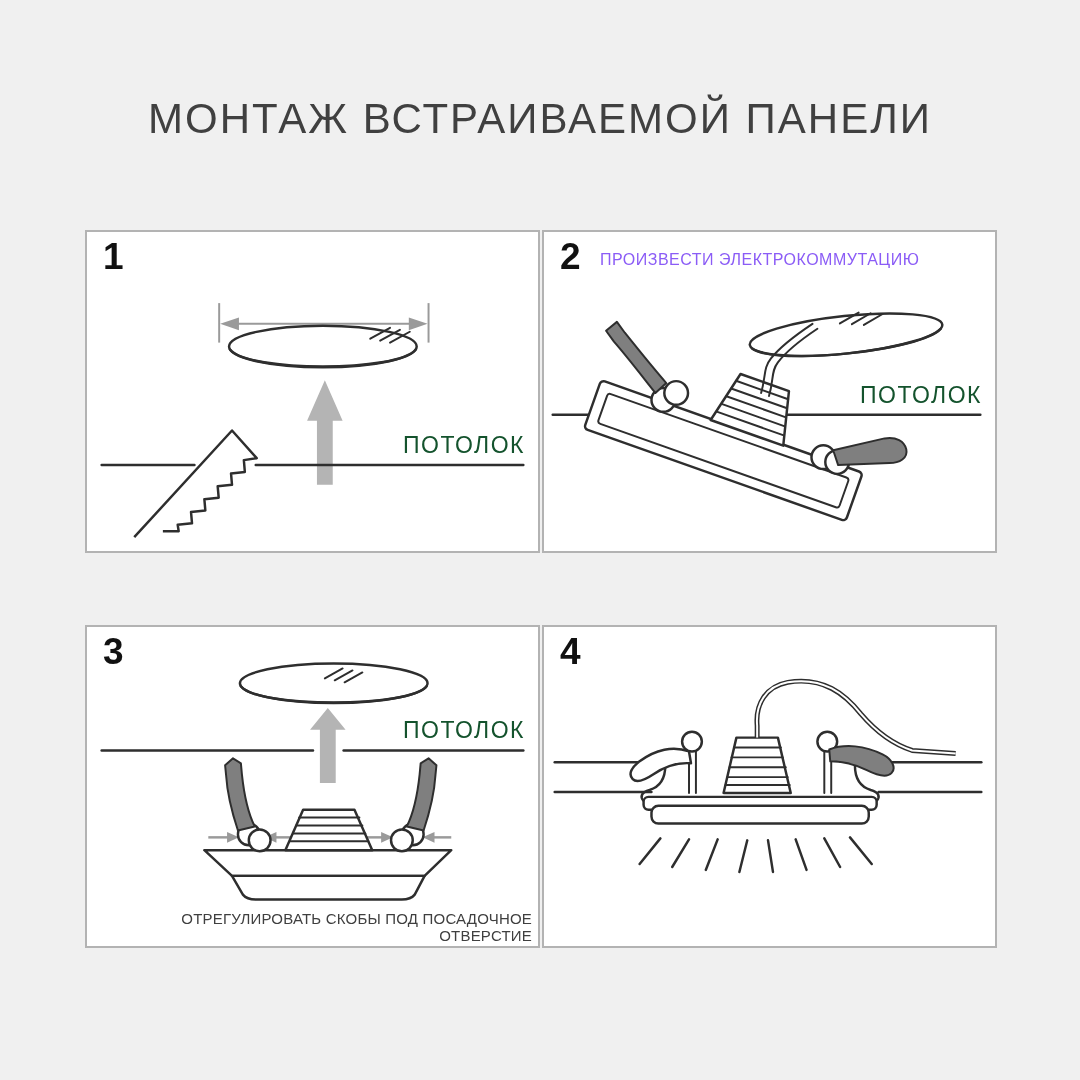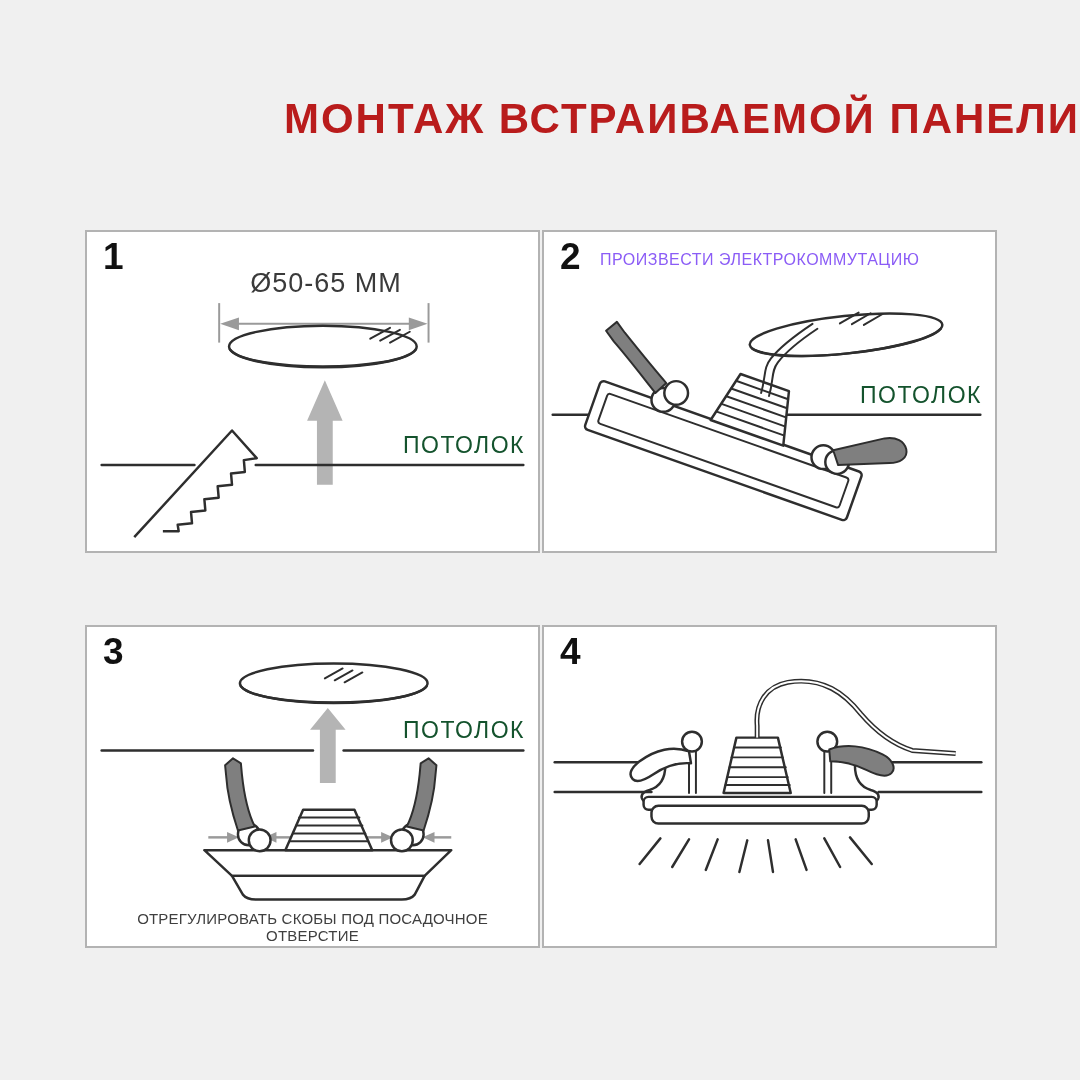--- a/index.html
+++ b/index.html
@@ -2,22 +2,22 @@
 <html><head>
 <meta charset="utf-8">
 <style>
   html,body{margin:0;padding:0;}
   body{
     width:1080px;height:1080px;position:relative;overflow:hidden;
     background:#f0f0f0;
     font-family:"Liberation Sans", sans-serif;
   }
   .title{
-    position:absolute;top:95px;left:0;width:100%;text-align:right;
-    font-size:42px;font-weight:700;letter-spacing:2px;color:#b91c1c;
+    position:absolute;top:95px;left:0;width:100%;text-align:center;
+    font-size:42px;font-weight:400;letter-spacing:2px;color:#404040;
   }
   .grid{
     position:absolute;left:85px;top:230px;width:912px;
     display:grid;grid-template-columns:455px 455px;grid-template-rows:323px 323px;
     column-gap:2px;row-gap:72px;
   }
   .panel{
     position:relative;background:#ffffff;border:2px solid #b3b3b3;box-sizing:border-box;
   }
   .panel svg{position:absolute;left:0;top:0;width:100%;height:100%;}
@@ -31,21 +31,21 @@
   .ceil{
     position:absolute;font-size:23px;color:#14532d;letter-spacing:1.5px;
   }
   .ceil-1{right:13px;top:200px;}
   .ceil-2{right:13px;top:150px;}
   .ceil-3{right:13px;top:90px;}
   .step2-caption{
     position:absolute;left:56px;top:19px;font-size:16px;color:#8b5cf6;letter-spacing:0.5px;
   }
   .step3-caption{
-    position:absolute;left:6px;right:6px;top:283px;text-align:center;
+    position:absolute;left:6px;right:6px;top:283px;text-align:right;
     font-size:15px;color:#3f3f3f;letter-spacing:0.2px;
   }
   
   .ln{fill:none;stroke:#2e2e2e;stroke-width:2.5;stroke-linecap:round;}
   .ln2{fill:none;stroke:#2e2e2e;stroke-width:2;stroke-linecap:round;}
   .lnf{fill:#ffffff;stroke:#2e2e2e;stroke-width:2.5;stroke-linejoin:round;}
   .dim{stroke:#9a9a9a;stroke-width:2;fill:none;}
   .gray{fill:#7f7f7f;stroke:#2e2e2e;stroke-width:2;stroke-linejoin:round;}
   .coil{fill:#ffffff;stroke:#2e2e2e;stroke-width:2.5;}
   .garrow{fill:#b4b4b4;}
@@ -74,21 +74,20 @@
         <path class="ln2" d="M286,108 L306,97 M296,110 L316,99 M306,112 L326,101"></path>
       </g>
       <polygon class="garrow" points="240,150 258,191 248,191 248,256 232,256 232,191 222,191"></polygon>
       <g>
         <line class="ln" x1="14" y1="236" x2="108" y2="236"></line>
         <line class="ln" x1="170" y1="236" x2="441" y2="236"></line>
       </g>
       <path class="lnf" d="M47,309 L146,201 L171,229 L158,231 L159,243 L145,244.5 L146,256 L131.5,257.5 L132.5,269 L118,270.5 L119,282 L104.5,283.5 L105.5,295 L91,296.5 L92,303 L76,303"></path>
     </svg>
     <div class="num">1</div>
-    <div class="dim-label">Ø50-65 ММ</div>
     <div class="ceil ceil-1">ПОТОЛОК</div>
   </div>
 
   <div class="panel">
     <svg viewBox="0 0 455 323">
       <g>
         <line class="ln" x1="8" y1="185" x2="56" y2="185"></line>
         <line class="ln" x1="231" y1="185" x2="441" y2="185"></line>
       </g>
       <g transform="translate(57,150) rotate(19.5)">

